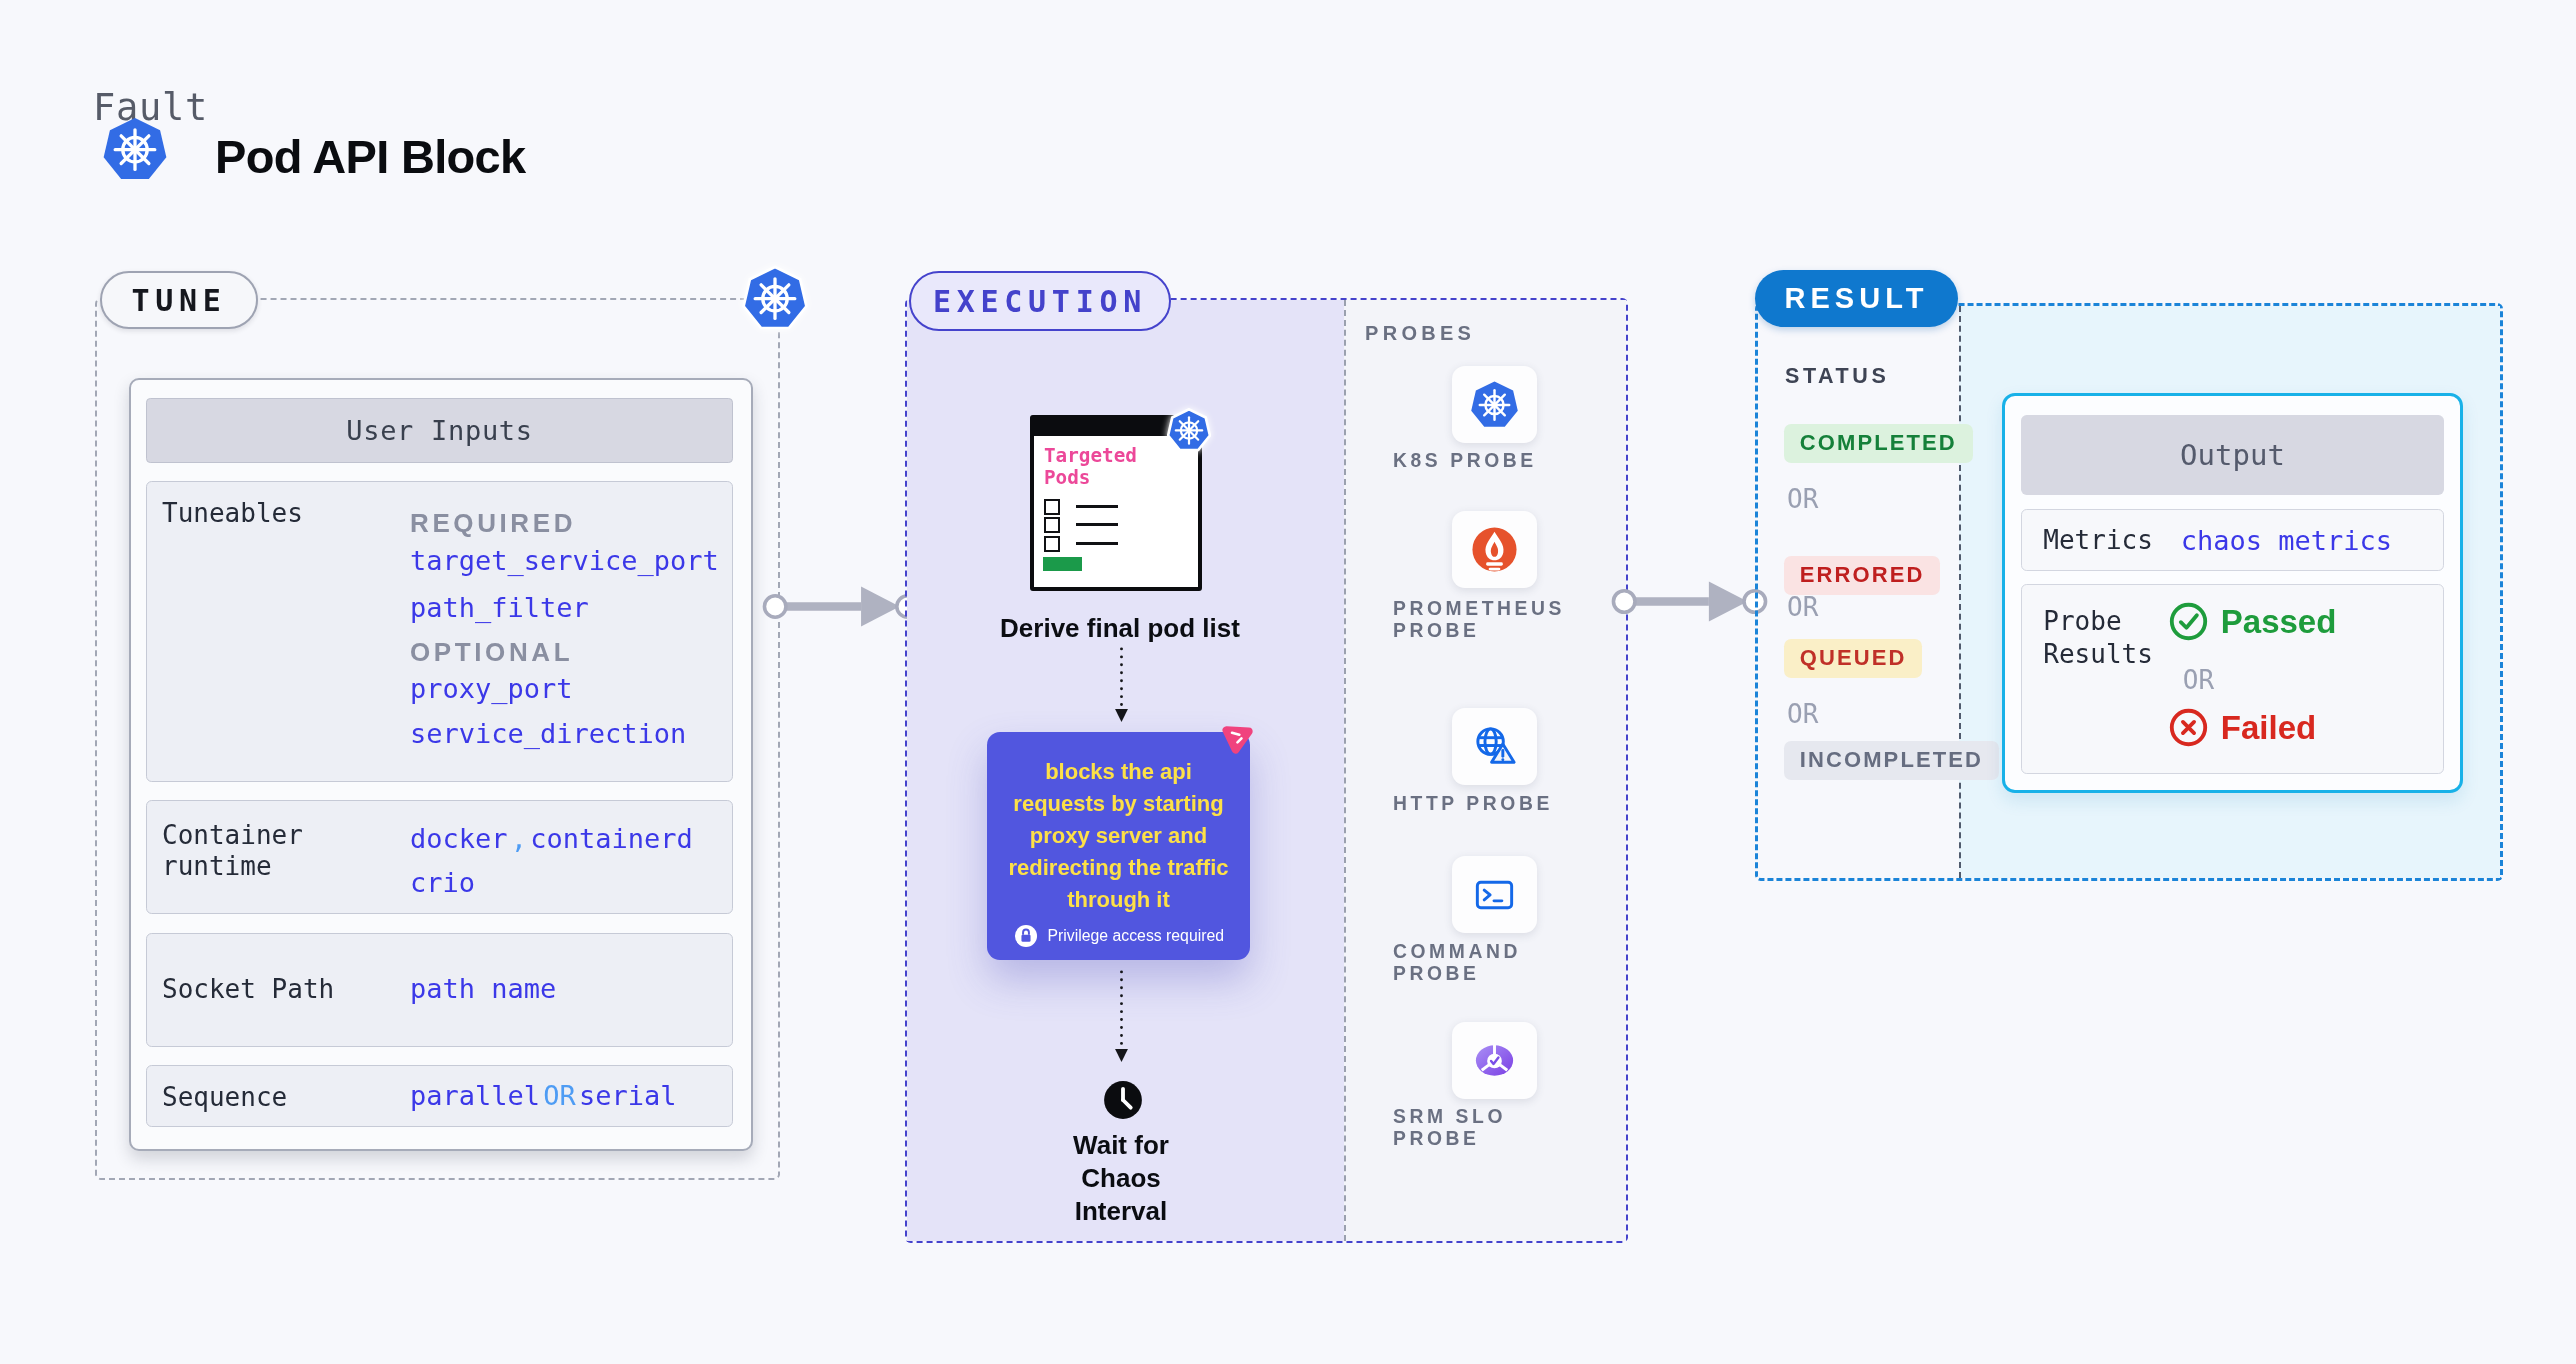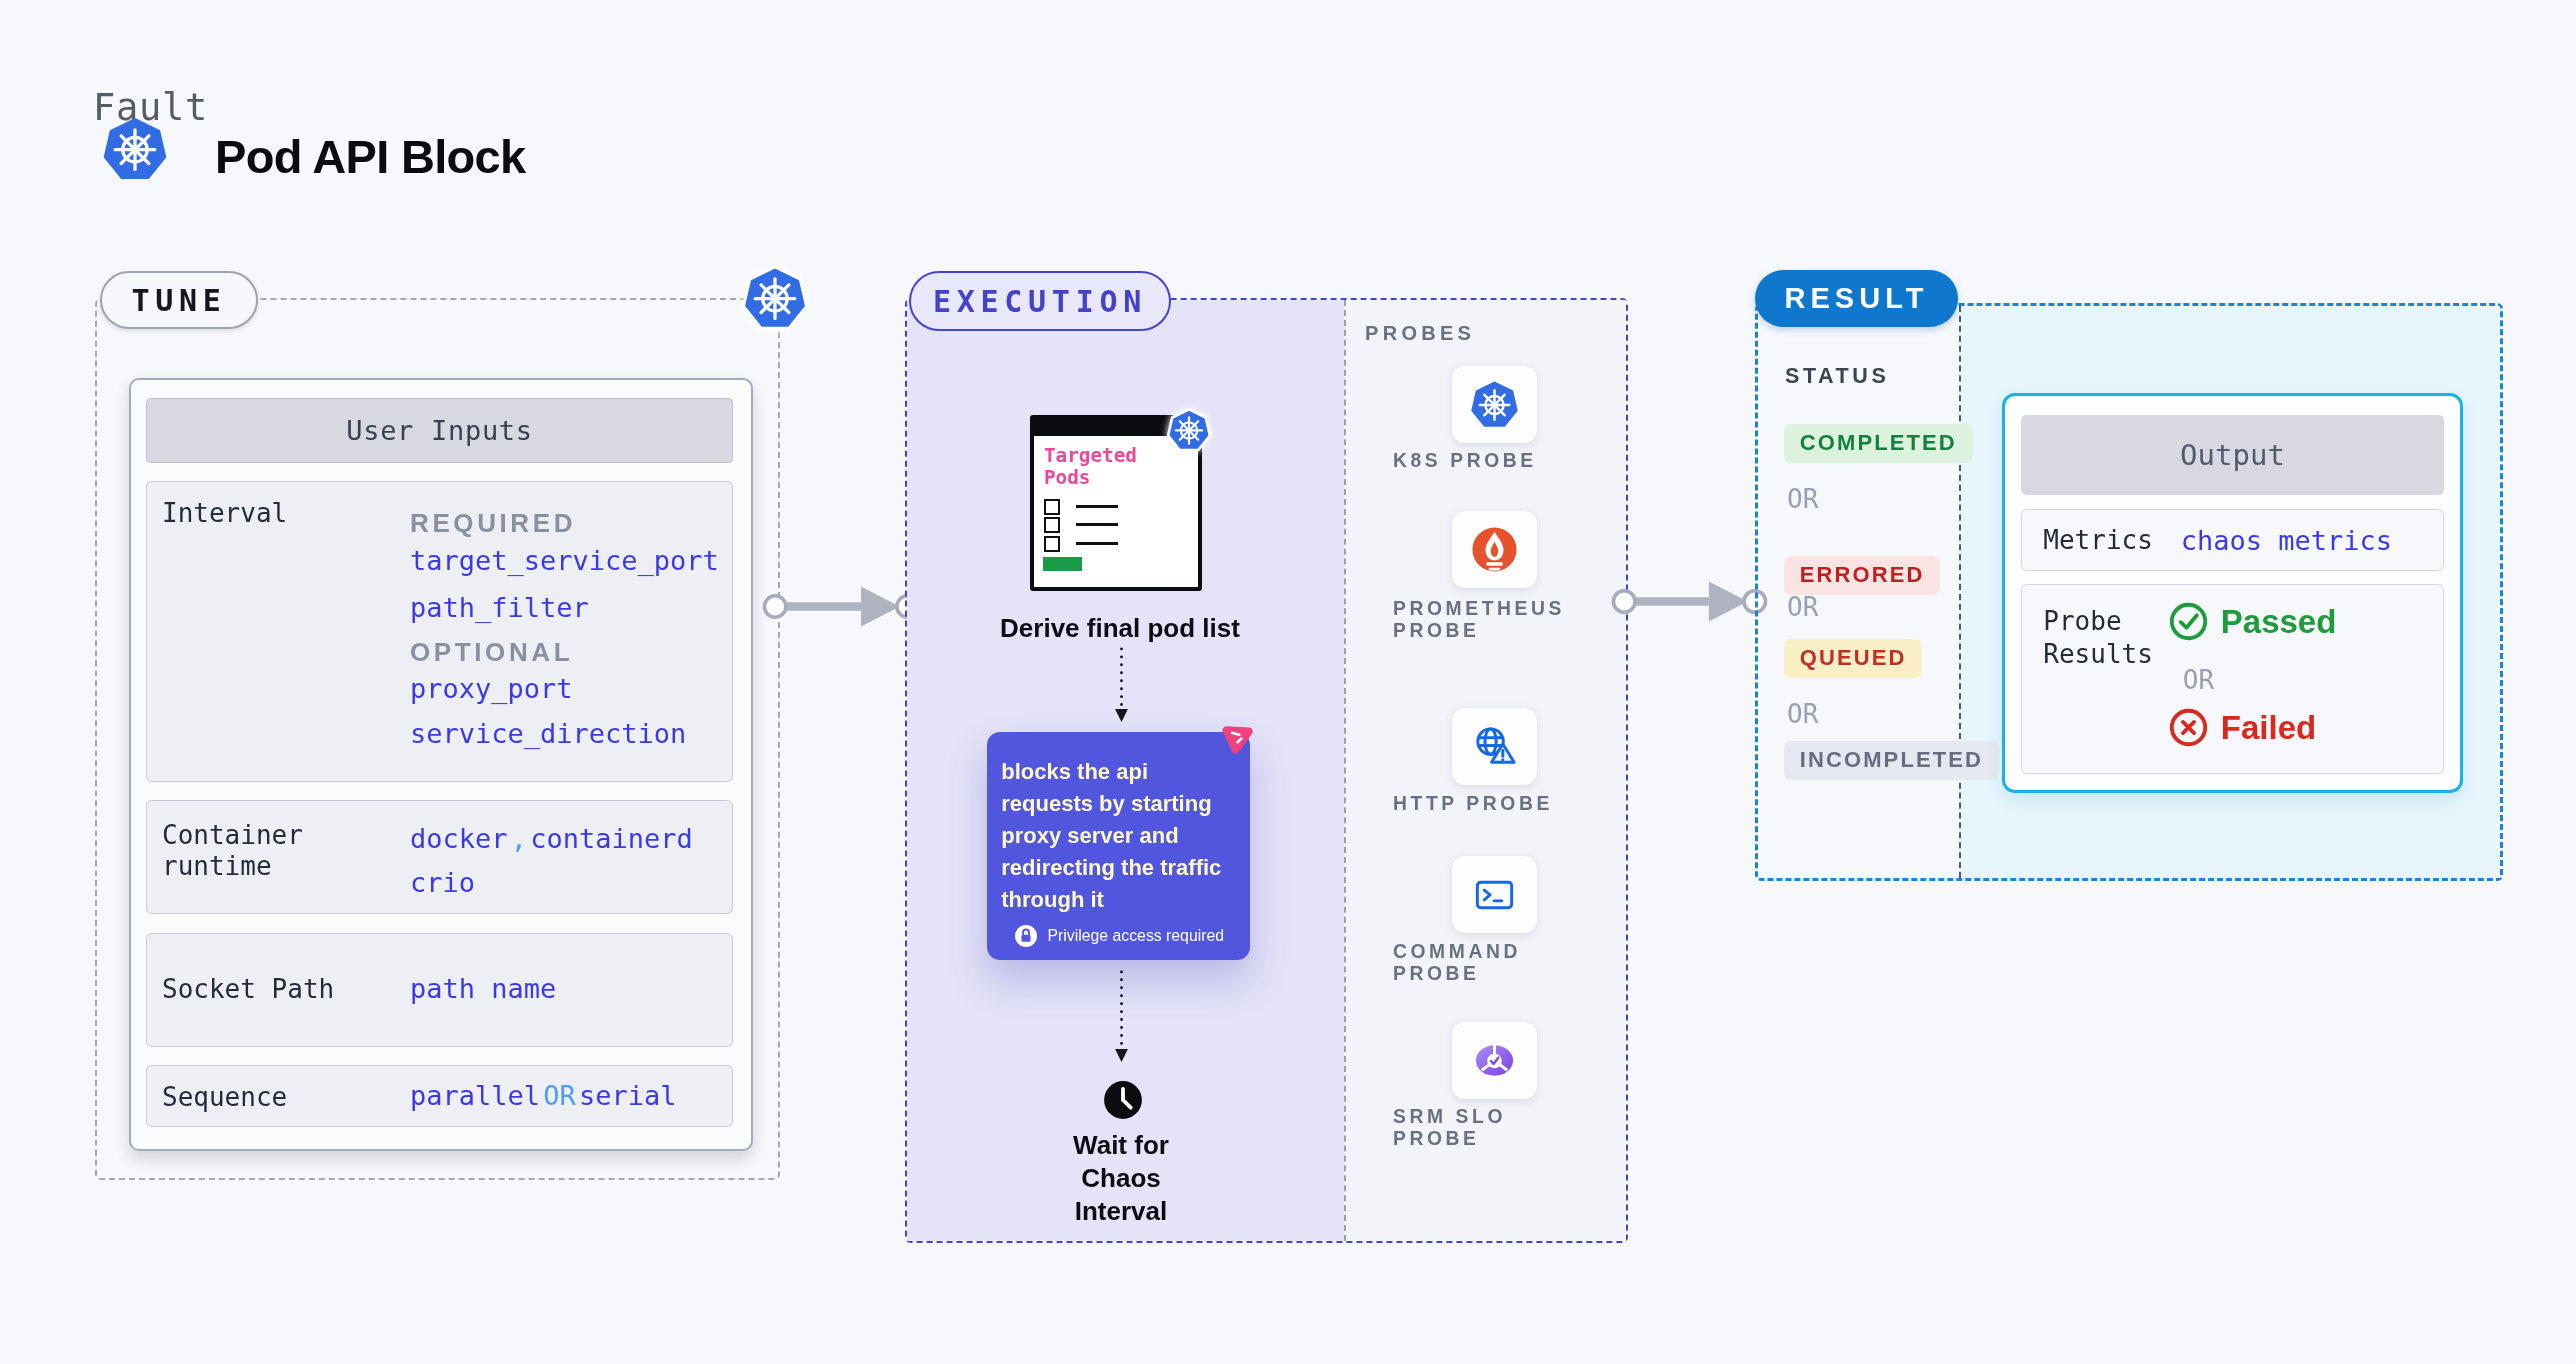--- a/index.html
+++ b/index.html
@@ -53,21 +53,21 @@
   .pods-title{position:absolute;left:10px;top:26px;width:122px;font-size:19.3px;font-weight:bold;line-height:22px;color:#ec4899;}
   .check-row{position:absolute;left:10px;height:14.3px;}
   .check-box{position:absolute;left:0;top:0;width:11.5px;height:11.5px;border:2.1px solid #101114;background:#fff;}
   .check-line{position:absolute;left:31.5px;top:5.7px;width:42px;height:2.9px;background:#101114;}
   .green-bar{position:absolute;left:9.3px;top:138px;width:39px;height:14.3px;background:#1B9A4A;}
   .pods-k8s{position:absolute;left:133px;top:-11.5px;width:44px;height:44px;filter:drop-shadow(0 0 3.6px #fff);}
 
   .derive-label{left:991px;top:613px;width:258px;text-align:center;font-size:26px;font-weight:bold;color:#0B0D12;}
   .action-box{left:987px;top:732px;width:263px;height:228px;background:#5156DF;border-radius:13px;
     box-shadow:0 20px 39px rgba(80,80,190,.30);}
-  .action-text{position:absolute;left:14.3px;right:14.3px;top:24px;color:#fef9c3;
+  .action-text{position:absolute;left:14.3px;right:14.3px;top:24px;text-align:center;color:#fde047;
     font-size:22px;line-height:32px;font-weight:bold;}
   .privilege-row{position:absolute;left:0;right:0;bottom:11.5px;display:flex;align-items:center;justify-content:center;gap:8.6px;}
   .privilege-text{color:#fff;font-size:15.8px;}
   .pink-icon{left:1215px;top:716px;width:44px;height:44px;}
   .clock-icon{left:1102px;top:1079px;width:42px;height:42px;}
   .wait-label{left:1035px;top:1129px;width:172px;text-align:center;font-size:26px;line-height:33px;font-weight:bold;color:#0B0D12;}
 
   
   .probes-label{left:1365px;top:322px;font-size:20px;font-weight:bold;letter-spacing:4.3px;color:#6A7082;}
   .probe-card{left:1452px;width:85px;height:77px;background:#FDFDFE;border-radius:13px;
@@ -134,21 +134,21 @@
       <line x1="29" y1="30" x2="71" y2="72"></line>
         <line x1="71" y1="30" x2="29" y2="72"></line>
     </g>
   </svg>
 </div>
 
 <div class="abs user-card">
   <div class="abs card-header mono">User Inputs</div>
 
   <div class="abs inp-row row-tuneables">
-    <div class="abs row-label mono" style="left:15px;top:15.8px;">Interval</div>
+    <div class="abs row-label mono" style="left:15px;top:15.8px;">Tuneables</div>
     <div class="abs req-label" style="left:263px;top:26px;">REQUIRED</div>
     <div class="abs code mono" style="left:263px;top:63px;">target_service_port</div>
     <div class="abs code mono" style="left:263px;top:110px;">path_filter</div>
     <div class="abs req-label" style="left:263px;top:155px;">OPTIONAL</div>
     <div class="abs code mono" style="left:263px;top:191px;">proxy_port</div>
     <div class="abs code mono" style="left:263px;top:236px;">service_direction</div>
   </div>
 
   <div class="abs inp-row row-runtime">
     <div class="abs row-label mono" style="left:15px;top:18.6px;width:172px;line-height:31.5px;">Container runtime</div>

